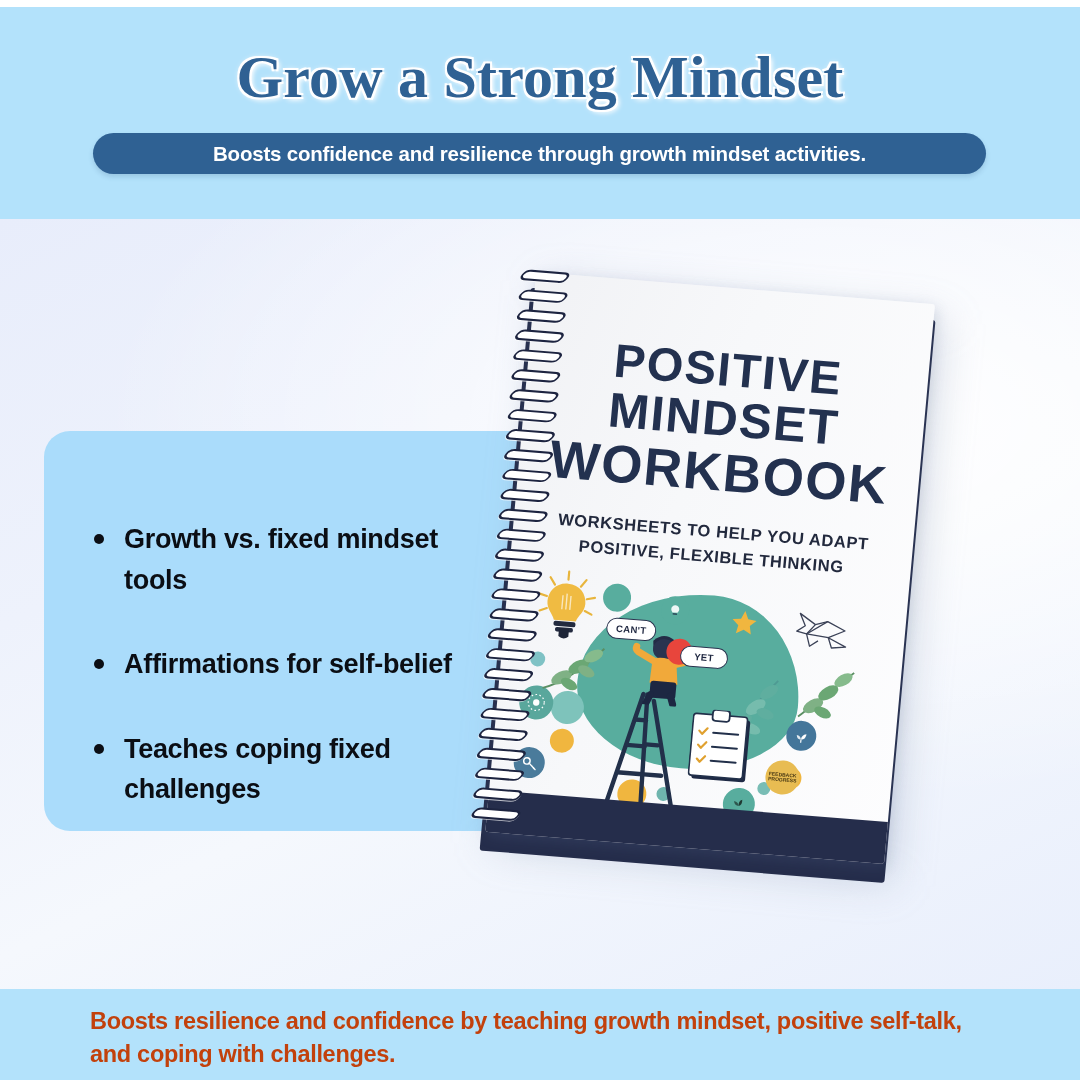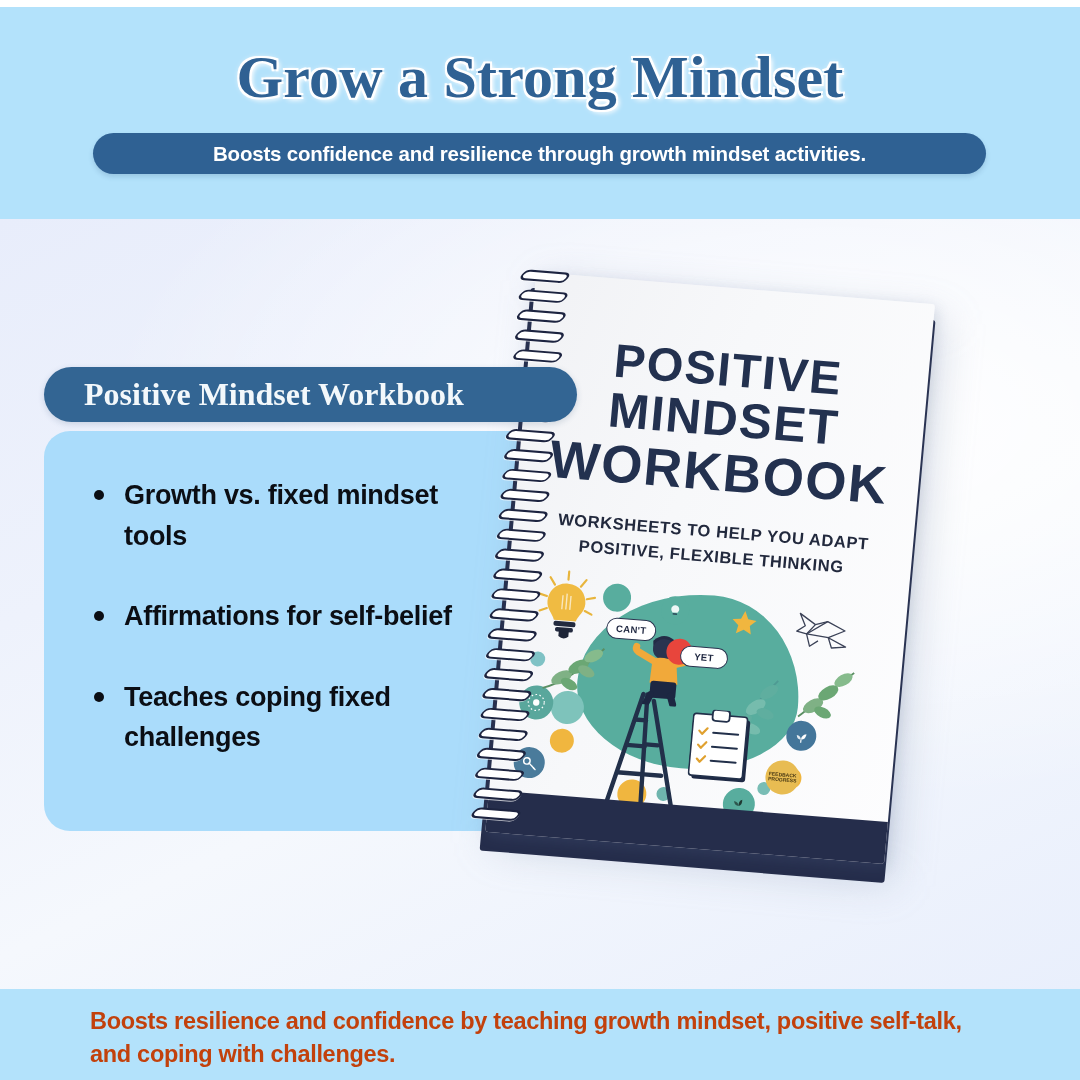--- a/index.html
+++ b/index.html
@@ -91,20 +91,21 @@
   .bullet-item{
     position:relative;
     padding-left:42px;
     margin-bottom:40px;
     color:#0b0e14;
     font-size:27px;
     font-weight:700;
     line-height:1.5;
     letter-spacing:-0.3px;
     max-width:400px;
+    margin-top:44px;
   }
   .bullet-item:last-child{ margin-bottom:0; }
   .bullet-item::before{
     content:"";
     position:absolute; left:12px; top:15px;
     width:10px; height:10px; border-radius:50%;
     background:#0b0e14;
   }
 
   
@@ -249,23 +250,20 @@
   </div>
 
   <div class="mid-bg"></div>
 
   <div class="panel-card">
     <ul class="bullet-list">
       <li class="bullet-item">Growth vs. fixed mindset tools</li>
       <li class="bullet-item">Affirmations for self-belief</li>
       <li class="bullet-item">Teaches coping fixed challenges</li>
     </ul>
-  </div>
-  <div class="panel-header">
-    <span>Positive Mindset Workbook</span>
   </div>
 
   <div class="book-wrap">
     <div class="book-shadow"></div>
     <div class="book">
 
       <div class="back-cover"></div>
 
       <div class="front-cover">
         <div class="cover-inner">

